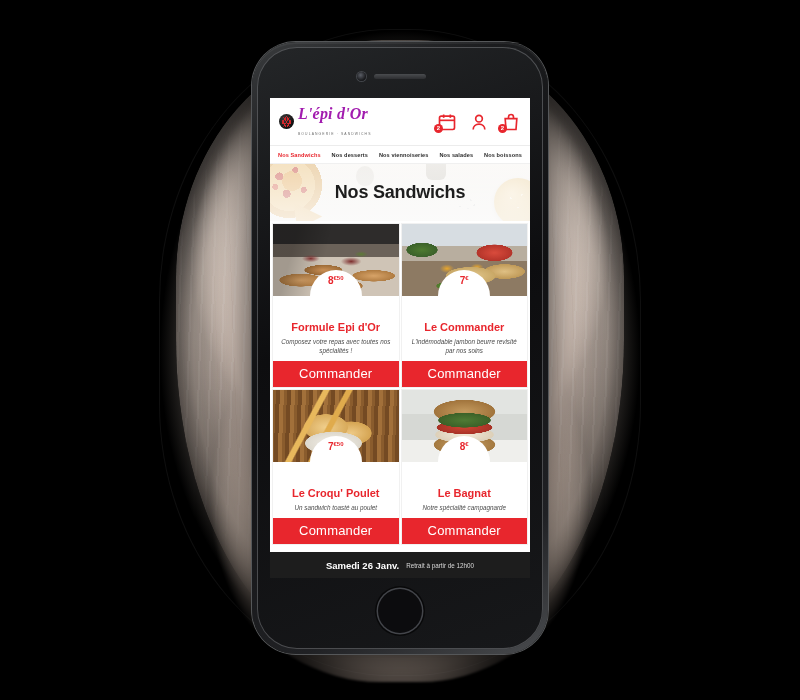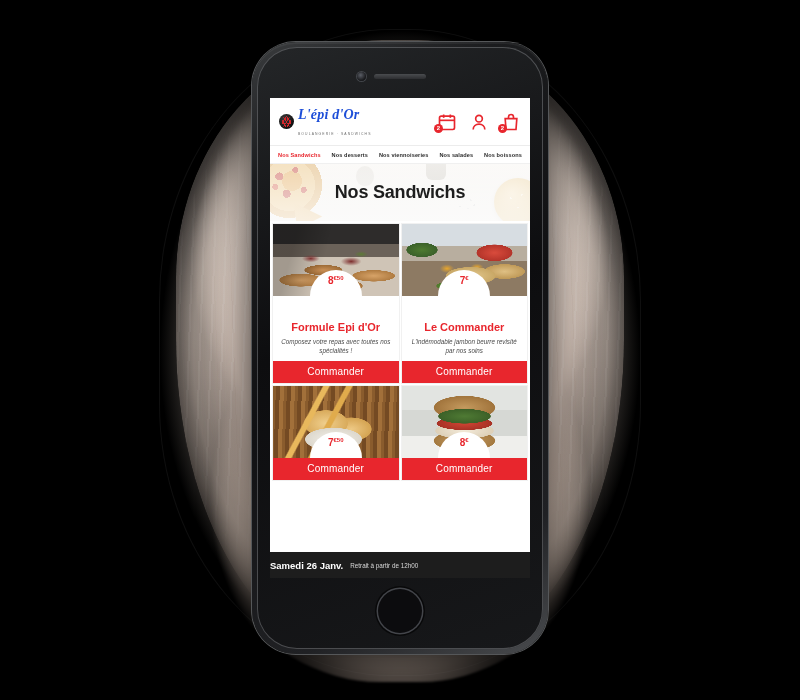--- a/index.html
+++ b/index.html
@@ -102,21 +102,21 @@
   .logo-mark::after{
     content:"";position:absolute;left:3px;top:2px;width:9px;height:11px;
     background:
       repeating-linear-gradient(58deg,#d7262b 0 1px,rgba(0,0,0,0) 1px 3px),
       repeating-linear-gradient(-58deg,#d7262b 0 1px,rgba(0,0,0,0) 1px 3px);
     border-radius:60% 60% 40% 40%;
   }
   .logo-text{line-height:1;}
   .logo-name{
     font-family:"Liberation Serif",serif;font-style:italic;font-weight:700;
-    font-size:14px;color:#1d4ed8;letter-spacing:.2px;
+    font-size:16px;color:#a21caf;letter-spacing:.2px;
   }
   .logo-sub{
     font-size:3.4px;letter-spacing:1.1px;color:#6d6d6d;
     margin-top:1px;text-transform:uppercase;white-space:nowrap;
   }
   .header-icons{display:flex;align-items:center;gap:12px;}
   .hicon{position:relative;width:20px;height:20px;display:block;}
   .hicon svg{display:block;width:20px;height:20px;}
   .badge{
     position:absolute;left:-3px;bottom:-1px;width:9px;height:9px;border-radius:50%;
@@ -209,21 +209,21 @@
   }
   .price{color:#e8262d;font-weight:700;font-size:10px;line-height:1;}
   .price sup{font-size:6px;font-weight:700;top:-.5em;}
   .card-body{padding:9px 6px 6px;text-align:center;}
   .card-title{color:#e8262d;font-size:11px;font-weight:700;margin:16px 0 3px;line-height:1.15;}
   .card-desc{
     font-size:6.3px;font-style:italic;color:#4b4b4b;line-height:1.45;margin:0;
   }
   .order-btn{
     display:block;width:100%;border:0;background:#e8262d;color:#fff;
-    font-family:inherit;font-size:10px;padding:5px 0 6px;cursor:pointer;
+    font-family:inherit;font-size:13px;padding:5px 0 6px;cursor:pointer;
     letter-spacing:.2px;
   }
 
   
   .img-baguettes{
     background:
       linear-gradient(105deg,rgba(0,0,0,.22) 0 18%,rgba(0,0,0,0) 42%),
       radial-gradient(ellipse 30px 9px at 22% 78%,#d9a469,#b47f45 70%,rgba(0,0,0,0) 72%),
       radial-gradient(ellipse 34px 9px at 52% 86%,#cf9a5f,#a9753c 70%,rgba(0,0,0,0) 72%),
       radial-gradient(ellipse 30px 8px at 80% 72%,#d7a368,#b07c42 70%,rgba(0,0,0,0) 72%),
@@ -259,21 +259,21 @@
       radial-gradient(ellipse 38px 9px at 50% 52%,#cf4433,#a83226 72%,rgba(0,0,0,0) 74%),
       radial-gradient(ellipse 40px 11px at 50% 62%,#f3ead9,#ddd0b8 72%,rgba(0,0,0,0) 74%),
       radial-gradient(ellipse 42px 16px at 50% 30%,#c49a5e,#a1743c 72%,rgba(0,0,0,0) 74%),
       radial-gradient(ellipse 42px 14px at 50% 76%,#c8a06a,#a4793f 72%,rgba(0,0,0,0) 74%),
       linear-gradient(180deg,#e2e4e1 0 34%,#d6d8d4 34% 70%,#efefec 70% 100%);
   }
 
   
   .bottom-bar{
     position:absolute;left:0;right:0;bottom:0;height:26px;background:#1d1d1d;
-    display:flex;align-items:center;justify-content:flex-start;gap:7px;
+    display:flex;align-items:center;justify-content:center;gap:7px;
   }
   .bb-date{color:#fff;font-size:9.5px;font-weight:700;}
   .bb-note{color:#d8d8d8;font-size:6.3px;}
 </style>
 </head>
 <body>
 
 <div class="stage">
 
   <div class="blob"></div>
@@ -378,29 +378,37 @@
         </div>
         <button class="order-btn">Commander</button>
       </div>
 
       <div class="card">
         <div class="card-img img-croque">
           <div class="price-bubble">
             <span class="price"><span>7</span><sup>€50</sup></span>
           </div>
         </div>
+        <div class="card-body">
+          <p class="card-title">Le Croqu' Poulet</p>
+          <p class="card-desc">Un sandwich toasté au poulet</p>
+        </div>
         <button class="order-btn">Commander</button>
       </div>
 
       <div class="card">
         <div class="card-img img-bagnat">
           <div class="price-bubble">
             <span class="price"><span>8</span><sup>€</sup></span>
           </div>
         </div>
+        <div class="card-body">
+          <p class="card-title">Le Bagnat</p>
+          <p class="card-desc">Notre spécialité campagnarde</p>
+        </div>
         <button class="order-btn">Commander</button>
       </div>
 
     </div>
 
     <div class="bottom-bar">
       <span class="bb-date">Samedi 26 Janv.</span>
       <span class="bb-note">Retrait à partir de 12h00</span>
     </div>
 

